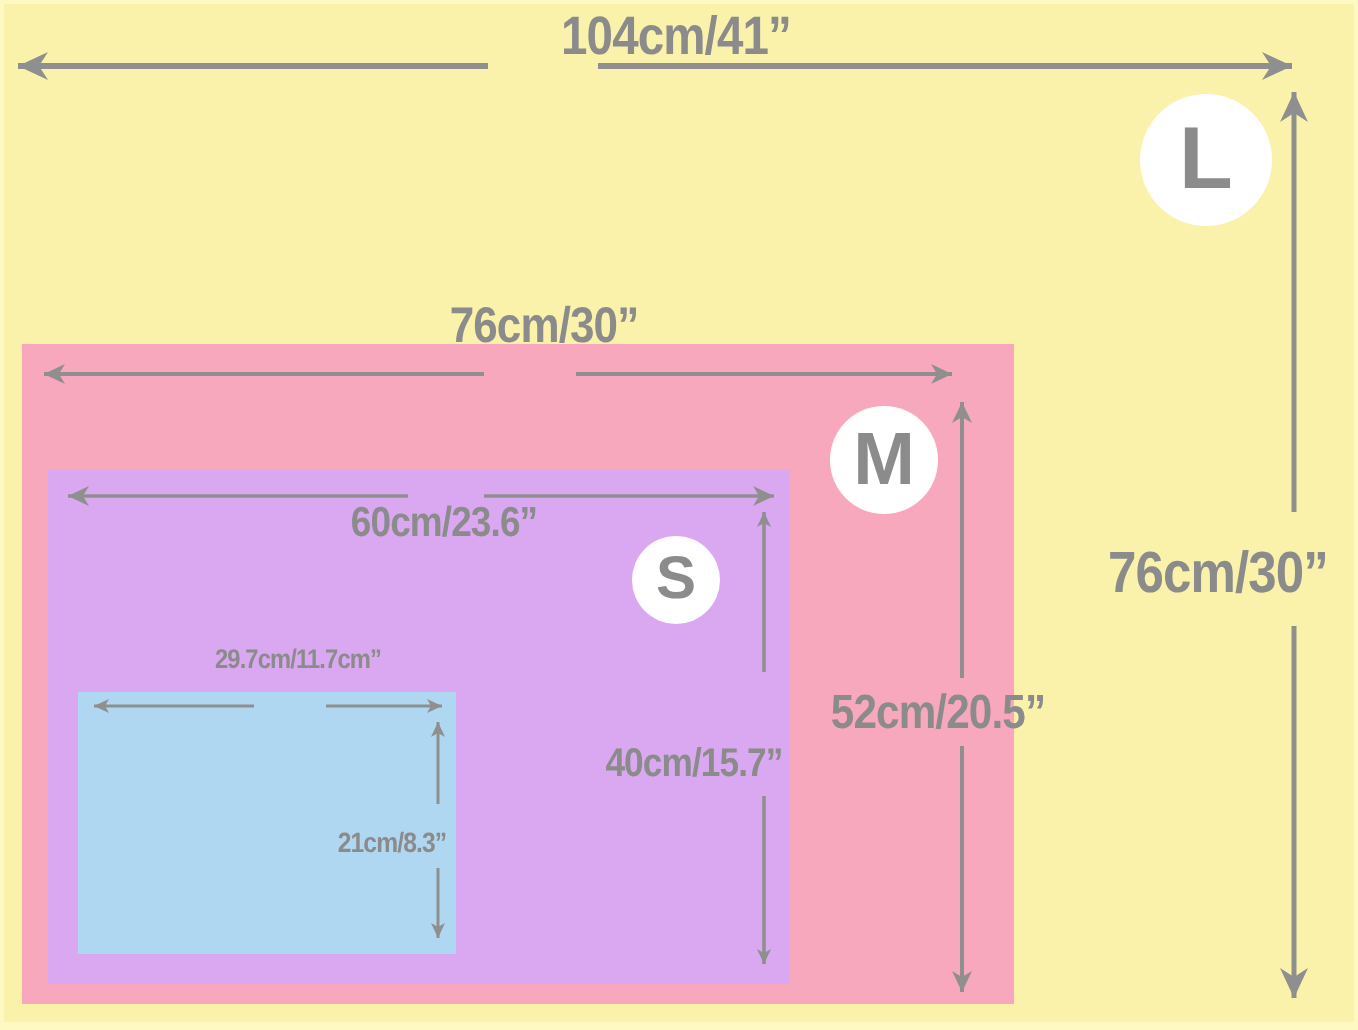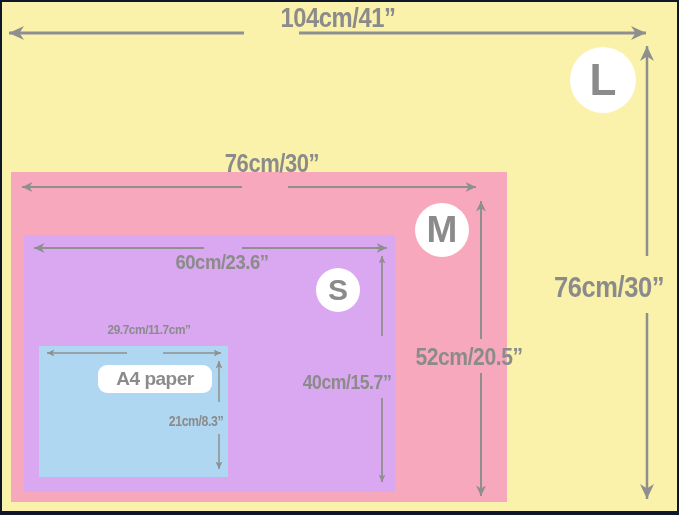--- a/index.html
+++ b/index.html
@@ -1,20 +1,20 @@
 <!DOCTYPE html>
 <html><head>
 <meta charset="utf-8">
 <style>
   html, body { margin: 0; padding: 0; background: #ffffff; }
   .stage {
     position: relative;
     width: 679px;
     height: 515px;
-    background: #0f172a;
+    background: #fef9c3;
     overflow: hidden;
     font-family: "Liberation Sans", sans-serif;
   }
   .rect { position: absolute; }
   .rect-l  { left: 2px;  top: 2px;   width: 675px; height: 509px; background: #faf1aa; }
   .rect-m  { left: 11px; top: 172px; width: 496px; height: 330px; background: #f8a8bc; }
   .rect-s  { left: 24px; top: 235px; width: 371px; height: 257px; background: #d9a8f0; }
   .rect-a4 { left: 39px; top: 346px; width: 189px; height: 131px; background: #afd7f1; }
 
   svg.arrows { position: absolute; left: 0; top: 0; width: 679px; height: 515px; }
@@ -125,23 +125,20 @@
 
   <div class="dim-label lbl-m-w">76cm/30”</div>
   <div class="dim-label lbl-m-h">52cm/20.5”</div>
 
   <div class="dim-label lbl-s-w">60cm/23.6”</div>
   <div class="dim-label lbl-s-h">40cm/15.7”</div>
 
   <div class="dim-label lbl-a4-w">29.7cm/11.7cm”</div>
   <div class="dim-label lbl-a4-h">21cm/8.3”</div>
 
-  <div class="a4-pill">
-    <span>A4 paper</span>
-  </div>
 
   <div class="badge badge-l">
     <span>L</span>
   </div>
   <div class="badge badge-m">
     <span>M</span>
   </div>
   <div class="badge badge-s">
     <span>S</span>
   </div>

